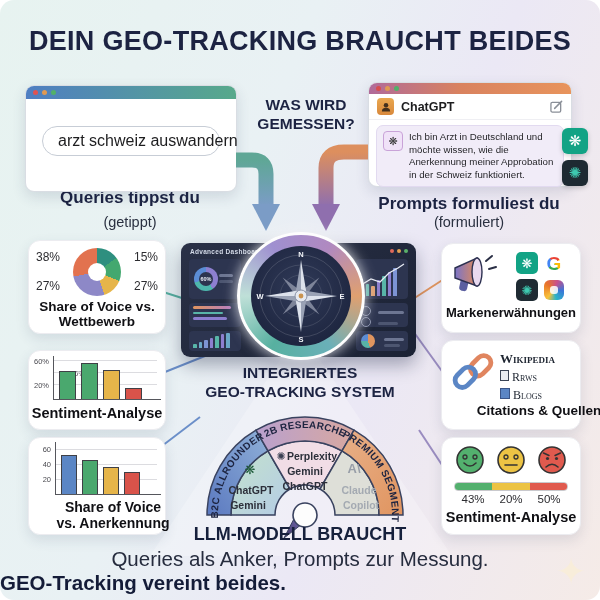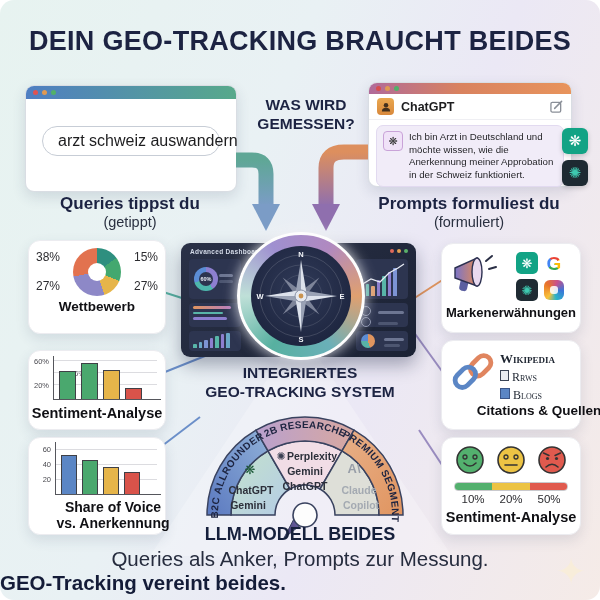--- a/index.html
+++ b/index.html
@@ -128,21 +128,21 @@
       </svg>
       <span class="search-text">arzt schweiz auswandern</span>
       <span class="caret"></span>
       <svg width="13" height="15" viewBox="0 0 14 16" style="margin-left:auto;">
         <rect x="4.6" y="0.8" width="4.8" height="8" rx="2.4" fill="#4285f4"></rect>
         <path d="M2.2,7.5 a4.8,4.8 0 0 0 9.6,0" fill="none" stroke="#ea4335" stroke-width="1.4"></path>
         <line x1="7" y1="12.6" x2="7" y2="15" stroke="#34a853" stroke-width="1.4"></line>
       </svg>
     </div>
   </div>
-  <div class="abs cap-bold" style="left:10px;top:194px;width:240px;">Queries tippst du</div>
+  <div class="abs cap-bold" style="left:10px;top:188px;width:240px;">Queries tippst du</div>
   <div class="abs cap-sub" style="left:10px;top:213px;width:240px;">(getippt)</div>
 
   <div class="abs question">
     <div>WAS WIRD</div>
     <div>GEMESSEN?</div>
   </div>
 
   <svg class="abs" style="left:0;top:0;z-index:2;" width="600" height="600">
     <defs>
       <linearGradient id="ag1" x1="0" y1="0" x2="0" y2="1">
@@ -195,20 +195,21 @@
 
   <div class="abs card" style="left:28px;top:240px;width:136px;height:92px;z-index:1;">
     <div class="donut" style="position: absolute; left: 44px; top: 7px; background: conic-gradient(rgb(46, 143, 127) 0%, rgb(46, 143, 127) 15%, rgb(67, 168, 111) 15%, rgb(67, 168, 111) 31%, rgb(230, 181, 74) 31%, rgb(230, 181, 74) 45%, rgb(141, 136, 199) 45%, rgb(141, 136, 199) 72%, rgb(226, 114, 79) 72%, rgb(226, 114, 79) 100%);" id="donut-main">
       <div class="donut-hole"></div>
     </div>
     <span class="pct" style="left:7px;top:9px;">38%</span>
     <span class="pct" style="right:7px;top:9px;">15%</span>
     <span class="pct" style="left:7px;top:38px;">27%</span>
     <span class="pct" style="right:7px;top:38px;">27%</span>
     <div class="card-title" style="position:absolute;left:0;top:58px;width:136px;font-size:13.5px;">
+      <div>Share of Voice vs.</div>
       <div>Wettbewerb</div>
     </div>
   </div>
 
   <div class="abs card" style="left:28px;top:350px;width:136px;height:78px;z-index:1;">
     <span class="ytick" style="left:4px;top:6px;">60%</span>
     <span class="ytick" style="left:4px;top:18px;margin-left:36px;">40%</span>
     <span class="ytick" style="left:4px;top:30px;">20%</span>
     <div class="gline" style="left:24px;right:8px;top:9px;"></div>
     <div class="gline" style="left:24px;right:8px;top:21px;"></div>
@@ -397,21 +398,21 @@
         <circle cx="19.5" cy="13.5" r="1.6" fill="#333"></circle>
         <path d="M9,22 Q15,16.5 21,22" fill="none" stroke="#333" stroke-width="1.6" stroke-linecap="round"></path>
       </svg>
     </div>
     <div class="seg-bar" style="left:12px;right:12px;top:44px;" id="seg-bar">
         <span style="background: rgb(83, 176, 110);"></span>
         <span style="background: rgb(236, 195, 68);"></span>
         <span style="background: rgb(224, 90, 78);"></span>
       </div>
     <div class="pct-row" style="left:12px;right:12px;top:55px;">
-      <span>10%</span>
+      <span>43%</span>
       <span>20%</span>
       <span>50%</span>
     </div>
     <div class="card-title" style="position:absolute;left:0;top:71px;width:138px;font-size:14.5px;">Sentiment-Analyse</div>
   </div>
 
   <svg class="abs" style="left:193px;top:412px;z-index:1;" width="224" height="134" viewBox="0 0 224 134">
     <defs>
       <linearGradient id="gb1" x1="0" y1="1" x2="1" y2="0">
           <stop offset="0" stop-color="#5b79c0"></stop>
@@ -463,18 +464,18 @@
     <text x="119" y="48" text-anchor="middle" font-size="10.5" font-weight="600" fill="#2c2f3a">Perplexity</text>
     <text x="112" y="63" text-anchor="middle" font-size="10.5" font-weight="600" fill="#2c2f3a">Gemini</text>
     <text x="112" y="78" text-anchor="middle" font-size="10.5" font-weight="600" fill="#2c2f3a">ChatGPT</text>
     <text x="161" y="61" text-anchor="middle" font-size="13" font-weight="800" fill="#989ea8">A\</text>
     <text x="166" y="82" text-anchor="middle" font-size="10.5" font-weight="600" fill="#a4aab2">Claude</text>
     <text x="168" y="97" text-anchor="middle" font-size="10.5" font-weight="600" fill="#a4aab2">Copilot</text>
 
     <polygon points="104,101 118,105 91,126" fill="url(#gneedle)" stroke="#39425f" stroke-width="1"></polygon>
     <circle cx="112" cy="103" r="12" fill="#fdfdfd" stroke="#39425f" stroke-width="1.6"></circle>
   </svg>
-  <div class="abs gauge-title">LLM-MODELL BEIDES</div>
+  <div class="abs gauge-title">LLM-MODELL BRAUCHT</div>
 
   <div class="abs footer1">Queries als Anker, Prompts zur Messung.</div>
   <div class="abs footer2">GEO-Tracking vereint beides.</div>
   <div class="abs sparkle">✦</div>
 </div>
 
 </body></html>

